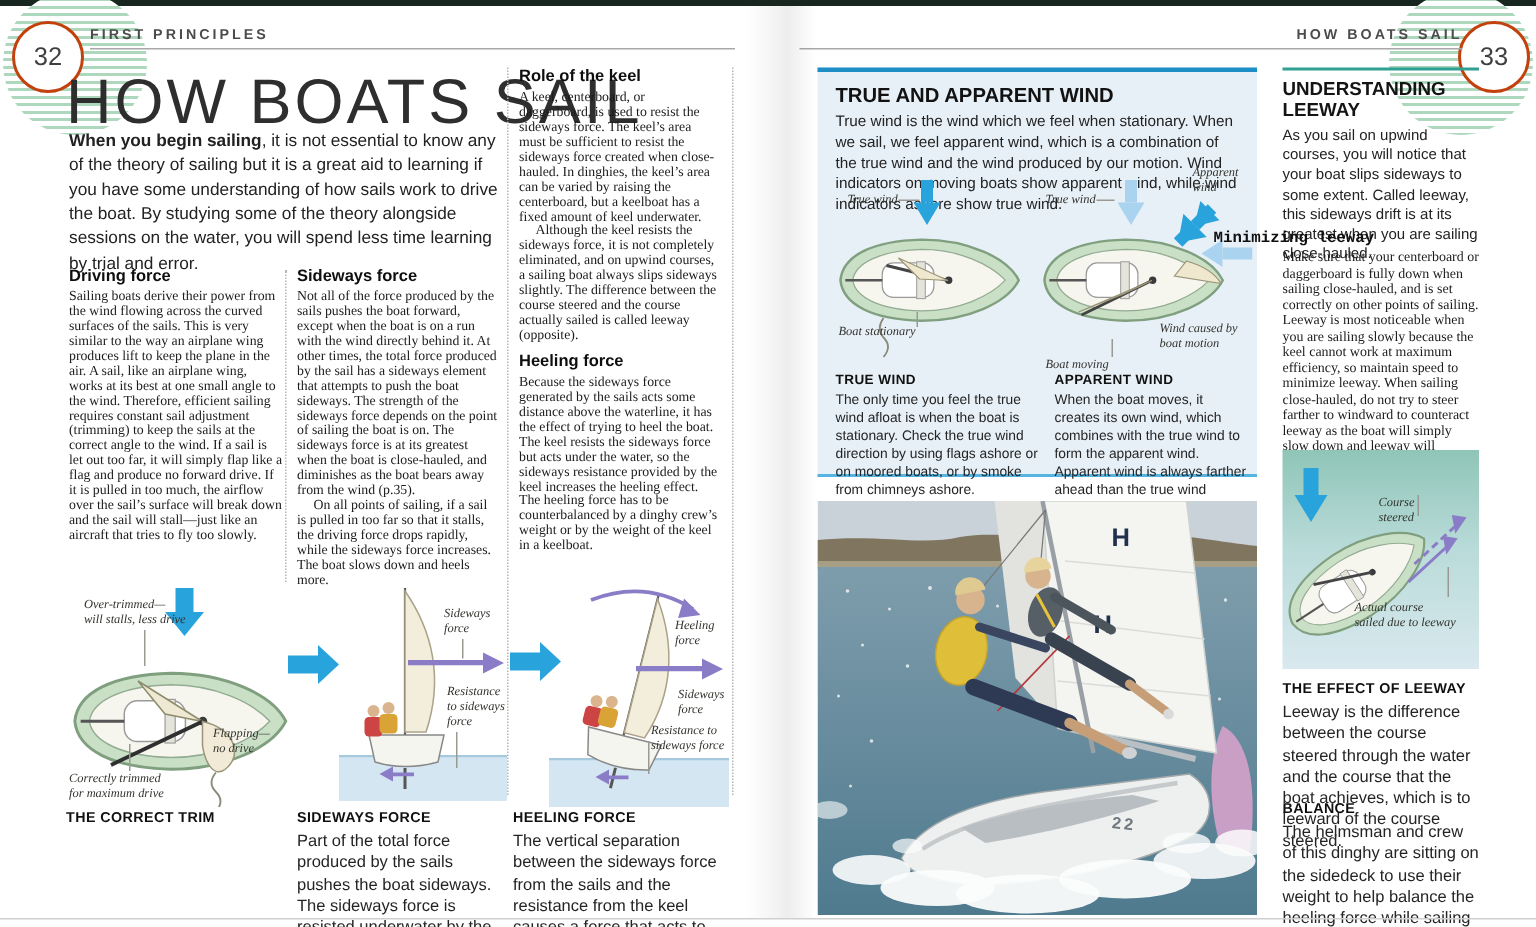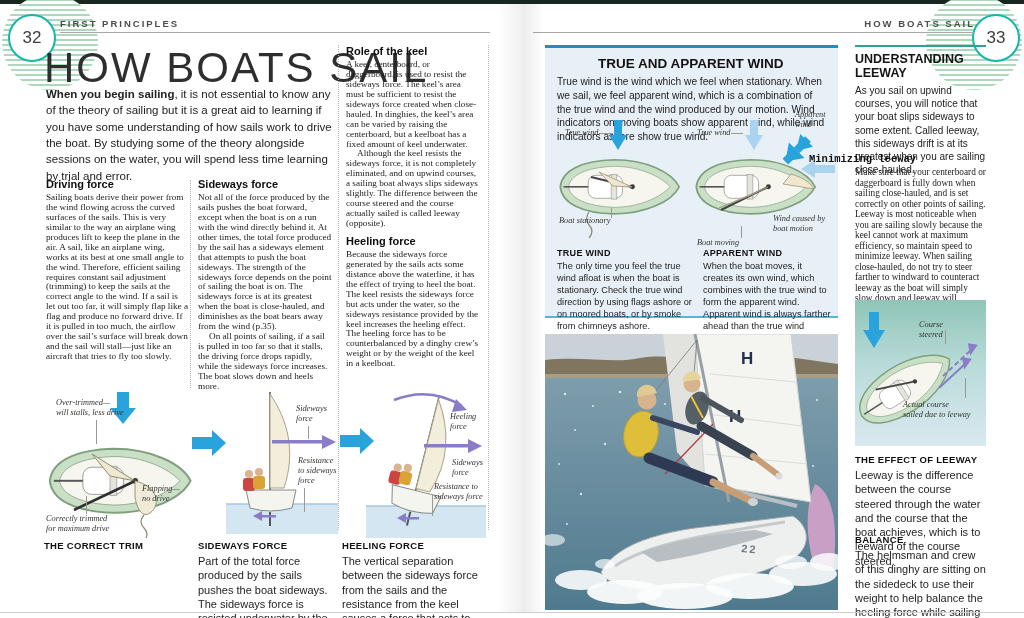--- a/index.html
+++ b/index.html
@@ -6,21 +6,21 @@
   .page{position:relative;width:1024px;height:618px;background:#ffffff;overflow:hidden;
         font-family:"Liberation Serif",serif;}
   .abs{position:absolute;}
   .topbar{position:absolute;left:0;top:0;width:1024px;height:4px;background:#17261f;}
   .botrule{position:absolute;left:0;top:612px;width:1024px;height:1px;background:#cfcfcf;}
   .gutter{position:absolute;left:498px;top:4px;width:46px;height:608px;
           background:linear-gradient(90deg,rgba(0,0,0,0) 0%,rgba(0,0,0,0.05) 45%,rgba(0,0,0,0.07) 58%,rgba(0,0,0,0) 100%);}
   .deco-stripes{position:absolute;width:96px;height:96px;border-radius:50%;
           background:repeating-linear-gradient(180deg,#aed8be 0 2px,#ffffff 2px 5px);}
   .deco-num{position:absolute;width:44px;height:44px;border-radius:50%;background:#fff;
-          border:2px solid #14b8a6;display:flex;align-items:center;justify-content:center;
+          border:2px solid #c2410c;display:flex;align-items:center;justify-content:center;
           font-family:"Liberation Sans",sans-serif;font-size:17px;color:#3f3f3f;}
   .runhead{position:absolute;font-family:"Liberation Sans",sans-serif;font-weight:bold;
           font-size:9.5px;letter-spacing:2px;color:#4c4c4c;}
   .runrule{position:absolute;height:1px;background:#a8a8a8;}
   .main-title{position:absolute;font-family:"Liberation Sans",sans-serif;font-weight:300;
           font-size:42px;letter-spacing:2px;color:#2e2e2e;}
   .intro{position:absolute;font-family:"Liberation Sans",sans-serif;font-size:11.5px;
           line-height:1.42;color:#222;}
   .intro .lead{font-weight:bold;}
   .colhead{font-family:"Liberation Sans",sans-serif;font-weight:bold;font-size:11px;
@@ -210,21 +210,21 @@
   <div class="abs" style="left:198px;top:540px;width:136px;">
     <p class="caphead">SIDEWAYS FORCE</p>
     <div class="capbody">Part of the total force produced by the sails pushes the boat sideways. The sideways force is resisted underwater by the centerboard or keel.</div>
   </div>
   <div class="abs" style="left:342px;top:540px;width:140px;">
     <p class="caphead">HEELING FORCE</p>
     <div class="capbody">The vertical separation between the sideways force from the sails and the resistance from the keel causes a force that acts to heel the boat.</div>
   </div>
 
   <div class="windbox">
-    <div class="windhead" style="left:12px;top:8px;margin-left:41px;">TRUE AND APPARENT WIND</div>
+    <div class="windhead" style="left:12px;top:8px;">TRUE AND APPARENT WIND</div>
     <div class="windintro" style="left:12px;top:27px;width:272px;">True wind is the wind which we feel when stationary. When we sail, we feel apparent wind, which is a combination of the true wind and the wind produced by our motion. Wind indicators on moving boats show apparent wind, while wind indicators ashore show true wind.</div>
 
     <div class="diag-label" style="left:20px;top:80px;">True wind</div>
     <div class="leader" style="left:54px;top:85px;width:14px;height:1px;"></div>
     <svg class="abs" style="left:64px;top:72px;" width="18" height="30">
       <rect x="5" y="0" width="8" height="15" fill="#29a3dc"></rect>
         <polygon points="0,15 18,15 9,30" fill="#29a3dc"></polygon>
     </svg>
     <svg class="abs" style="left:10px;top:104px;" width="130" height="90" viewBox="0 0 130 90">
       <use href="#boatTop" transform="translate(2,2) scale(0.82)"></use>
@@ -366,21 +366,21 @@
         <polygon points="8,30 30,30 19,48" fill="#29a3dc"></polygon>
       <g transform="translate(-4,58) rotate(-33 56 30) scale(0.72)">
         <use href="#boatTop"></use>
         <line x1="92" y1="40" x2="40" y2="20" stroke="#444" stroke-width="2.5"></line>
       </g>
       <path d="M88,76 L116,50" stroke="#8b7cc8" stroke-width="2" stroke-dasharray="5,3" fill="none"></path>
       <polygon points="112,44 122,44 116,56" fill="#8b7cc8" transform="rotate(8 117 50)"></polygon>
       <path d="M84,88 L110,64" stroke="#8b7cc8" stroke-width="2" fill="none"></path>
       <polygon points="106,58 116,58 110,70" fill="#8b7cc8" transform="rotate(8 111 64)"></polygon>
     </svg>
-    <div class="diag-label" style="left:64px;top:20px;">Course
+    <div class="diag-label" style="left:64px;top:30px;">Course
 steered</div>
     <div class="leader" style="left:90px;top:30px;width:1px;height:14px;"></div>
     <div class="diag-label" style="left:48px;top:100px;width:80px;">Actual course
 sailed due to leeway</div>
     <div class="leader" style="left:110px;top:78px;width:1px;height:20px;"></div>
   </div>
 
   <div class="abs" style="left:855px;top:454px;width:131px;">
     <p class="caphead">THE EFFECT OF LEEWAY</p>
     <div class="capbody">Leeway is the difference between the course steered through the water and the course that the boat achieves, which is to leeward of the course steered.</div>

